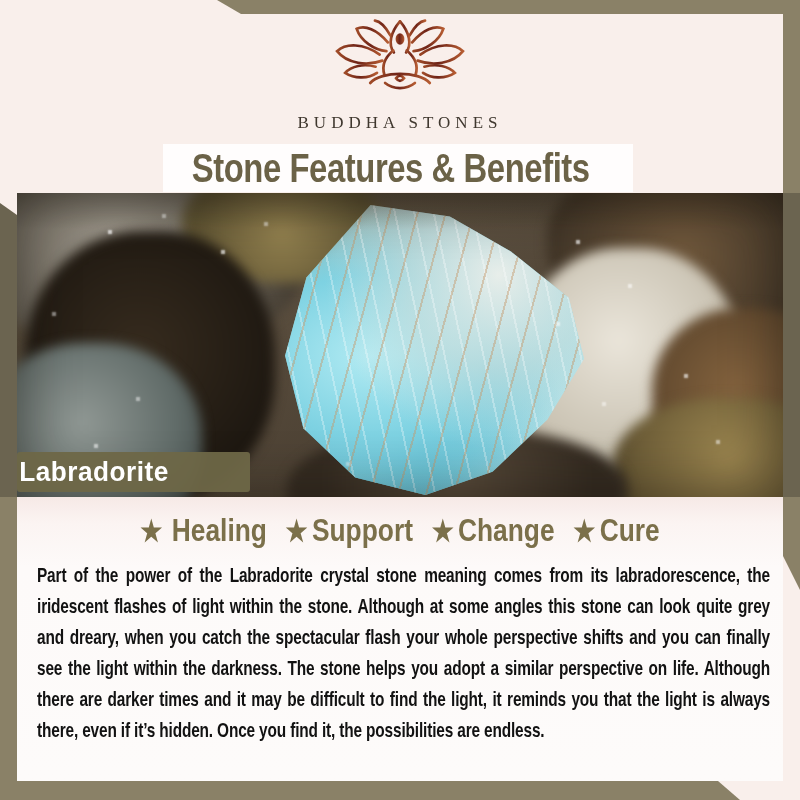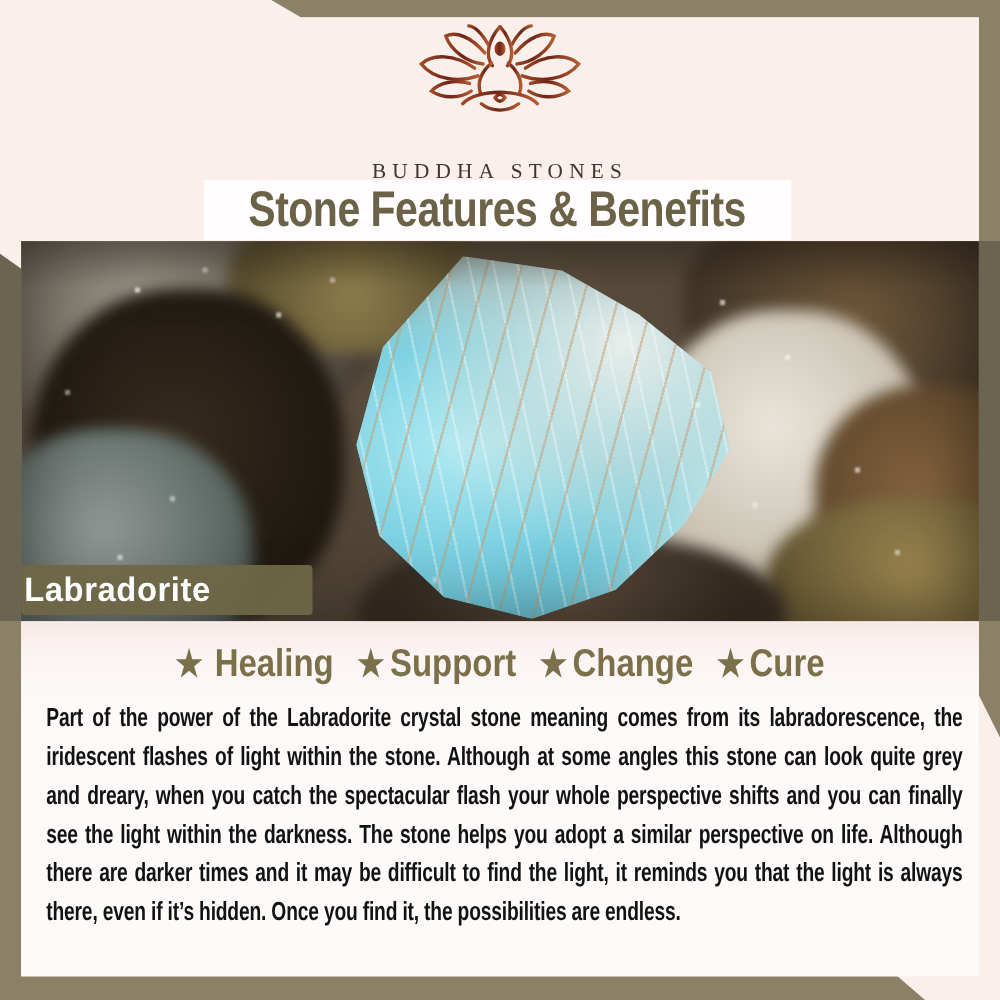--- a/index.html
+++ b/index.html
@@ -40,31 +40,31 @@
   }
 
   
   .logo-area {
     position: absolute; top: 18px; left: 0; width: 800px;
     display: flex; flex-direction: column; align-items: center;
     z-index: 3;
   }
   .logo-area svg { width: 152px; height: 88px; display: block; }
   .brand-name {
-    margin-top: 21px;
+    margin-top: 7px;
     font-family: "Liberation Serif", serif;
     font-size: 17px; letter-spacing: 5px; color: #3f372e;
     white-space: nowrap;
   }
 
   
   .title-band {
     position: absolute; left: 163px; top: 144px; width: 470px; height: 48px;
     background: #fffdfd;
-    display: flex; align-items: center; justify-content: center;
+    display: flex; align-items: center; justify-content: flex-end;
     z-index: 3;
   }
   .title-band h1 {
     font-size: 40px; font-weight: 700; color: #6b6247;
     letter-spacing: -0.5px; white-space: nowrap;
     transform: scaleX(0.82); transform-origin: center;
   }
 
   
   .photo {

